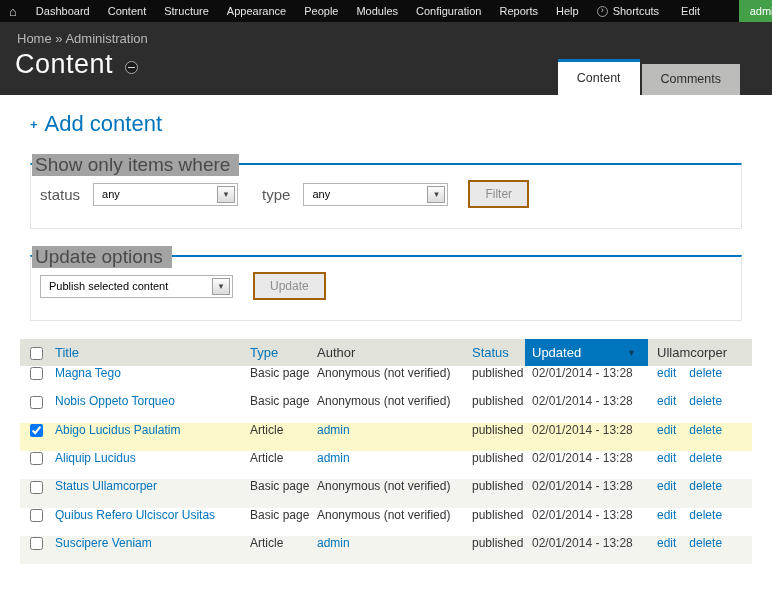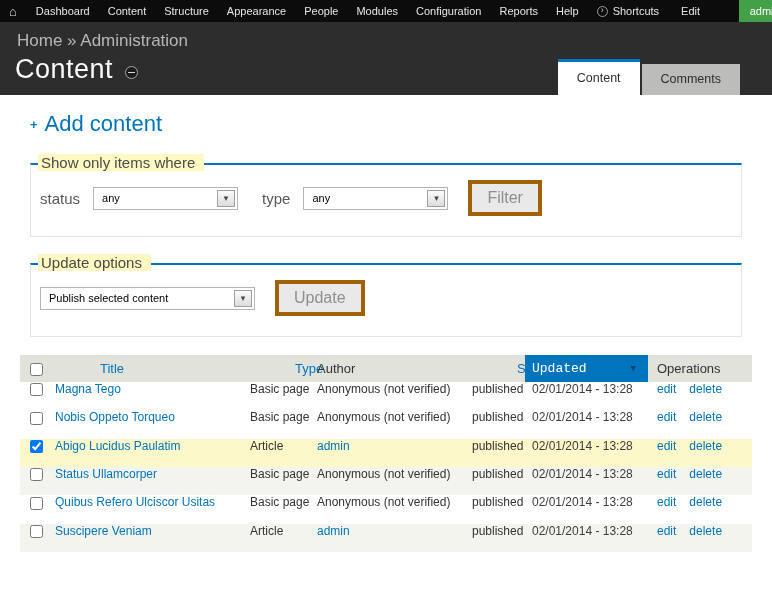--- a/index.html
+++ b/index.html
@@ -24,21 +24,21 @@
     width: 11px; height: 11px; border: 1px solid #9a9a9a; border-radius: 50%;
     display: inline-flex; align-items: center; justify-content: center;
     font-size: 9px; line-height: 1; color: #cfcfcf; padding-bottom: 1px;
   }
   .toolbar-right { margin-left: auto; display: flex; align-items: stretch; }
   .edit-shortcuts { color: #e6e6e6; line-height: 22px; padding: 0 13px; }
   .admin-badge { background: #44a048; color: #ffffff; line-height: 22px; padding: 0 11px; }
 
   
   .page-header { height: 73px; background: #2d2d2d; position: relative; }
-  .breadcrumb { color: #b7b7b7; font-size: 17px; padding: 9px 0 0 17px; }
+  .breadcrumb { color: #b7b7b7; font-size: 13px; padding: 9px 0 0 17px; }
   .page-title {
     color: #fbfbfb; font-size: 27px; font-weight: 300; letter-spacing: 0.5px;
     margin: 3px 0 0 15px; display: flex; align-items: center; gap: 12px;
   }
   .title-icon {
     width: 13px; height: 13px; border: 1px solid #a8a8a8; border-radius: 50%;
     background: #1c1c1c; position: relative; margin-top: 5px; cursor: pointer;
   }
   .title-icon::after {
     content: ""; position: absolute; left: 2px; right: 2px; top: 5px; height: 1.5px; background: #d6d6d6;
@@ -53,62 +53,62 @@
   
   .add-content { margin: 16px 0 0 30px; display: inline-flex; align-items: center; gap: 7px; }
   .add-content .plus { color: #0074bd; font-weight: bold; font-size: 13px; }
   .add-content .add-link { color: #0074bd; font-size: 22px; }
 
   .fieldset {
     position: relative; margin: 26px 30px 0;
     border: 1px solid #e4e4e2; border-top: 2px solid #0074bd;
   }
   .fieldset .legend {
-    position: absolute; top: -11px; left: 7px; background: #fef9c3;
-    padding: 0 9px 0 3px; font-size: 15px; color: #4a4a4a;
+    position: absolute; top: -11px; left: 1px; background: #a3a3a3;
+    padding: 0 9px 0 3px; font-size: 19px; color: #4a4a4a;
   }
   .fieldset-body { display: flex; align-items: center; padding: 15px 10px 20px 9px; }
   .fs-label { font-size: 15px; color: #585858; margin-right: 13px; }
   .fs-gap { width: 24px; }
 
   .select {
     display: inline-flex; align-items: center; justify-content: space-between;
     border: 1px solid #b5b5b5; background: #ffffff; height: 23px;
     font-size: 11px; color: #000; cursor: pointer; flex-shrink: 0;
   }
   .select .select-text { padding-left: 8px; }
   .select .arrow-box {
     width: 18px; height: 17px; margin: 2px; border: 1px solid #9f9f9f;
     background: linear-gradient(#fbfbfb, #dcdcdc);
     display: flex; align-items: center; justify-content: center;
     font-size: 9px; color: #444; line-height: 1;
   }
-  .w145 { width: 145px; } .w215 { width: 215px; }
+  .w145 { width: 145px; } .w215 { width: 193px; }
 
   .btn {
-    background: #e9e9e9; border: 4px solid #a16207; color: #8e8e8e;
-    font-size: 16px; padding: 5px 15px; margin-left: 20px; cursor: pointer;
+    background: #e9e9e9; border: 2px solid #a16207; color: #8e8e8e;
+    font-size: 12px; padding: 5px 15px; margin-left: 20px; cursor: pointer;
     font-family: "Liberation Sans", sans-serif;
   }
 
   
   table.content-table {
     border-collapse: collapse; table-layout: fixed;
     margin: 18px 20px 0; width: 732px; font-size: 12px;
   }
   .content-table th {
     background: #e1e2da; height: 27px; text-align: left;
     font-weight: normal; font-size: 13px; color: #333; padding: 0 0 0 2px;
   }
-  .content-table th a { color: #0074bd; margin-left: 45px; }
+  .content-table th a { color: #0074bd; }
   .content-table th.col-check, .content-table td.col-check { padding-left: 10px; }
   .content-table th.col-updated {
     background: #0074bd; color: #ffffff; padding: 0 12px 0 7px;
   }
-  .updated-head { display: flex; align-items: center; justify-content: space-between; font-family: Liberation Mono, monospace; }
+  .updated-head { display: flex; align-items: center; justify-content: space-between; }
   .sort-arrow { font-size: 9px; color: #0d3d5c; }
   .content-table td { height: 27px; color: #333; padding: 0 0 14px 2px; }
   .content-table td.col-updated { padding-left: 7px; color: #3c3c3c; }
   .content-table td.col-ops, .content-table th.col-ops { padding-left: 9px; }
   .content-table tbody tr.even { background: #f3f4ee; }
   .content-table tbody tr.selected { background: #fdf8c9; }
   .content-table a { color: #0074bd; }
   .content-table td.col-ops a { margin-right: 13px; }
   input[type="checkbox"] { width: 13px; height: 13px; vertical-align: middle; cursor: pointer; }
 </style>
@@ -209,21 +209,21 @@
       <th><a>Title</a></th>
       <th><a>Type</a></th>
       <th>Author</th>
       <th><a>Status</a></th>
       <th class="col-updated">
         <span class="updated-head">
           <span>Updated</span>
           <span class="sort-arrow">▼</span>
         </span>
       </th>
-      <th class="col-ops">Operations</th>
+      <th class="col-ops">Ullamcorper</th>
     </tr>
   </thead>
   <tbody>
       <tr class="odd">
         <td class="col-check"><input type="checkbox" style=""></td>
         <td><a>Magna Tego</a></td>
         <td>Basic page</td>
         <td>Anonymous (not verified)</td>
         <td>published</td>
         <td class="col-updated">02/01/2014 - 13:28</td>
@@ -240,20 +240,29 @@
       </tr>
       <tr class="selected">
         <td class="col-check"><input type="checkbox" checked="" style=""></td>
         <td><a>Abigo Lucidus Paulatim</a></td>
         <td>Article</td>
         <td><a>admin</a></td>
         <td>published</td>
         <td class="col-updated">02/01/2014 - 13:28</td>
         <td class="col-ops"><a>edit</a><a>delete</a></td>
       </tr>
+      <tr class="odd">
+        <td class="col-check"><input type="checkbox" style=""></td>
+        <td><a>Aliquip Lucidus</a></td>
+        <td>Article</td>
+        <td><a>admin</a></td>
+        <td>published</td>
+        <td class="col-updated">02/01/2014 - 13:28</td>
+        <td class="col-ops"><a>edit</a><a>delete</a></td>
+      </tr>
       <tr class="even">
         <td class="col-check"><input type="checkbox" style=""></td>
         <td><a>Status Ullamcorper</a></td>
         <td>Basic page</td>
         <td>Anonymous (not verified)</td>
         <td>published</td>
         <td class="col-updated">02/01/2014 - 13:28</td>
         <td class="col-ops"><a>edit</a><a>delete</a></td>
       </tr>
       <tr class="odd">

